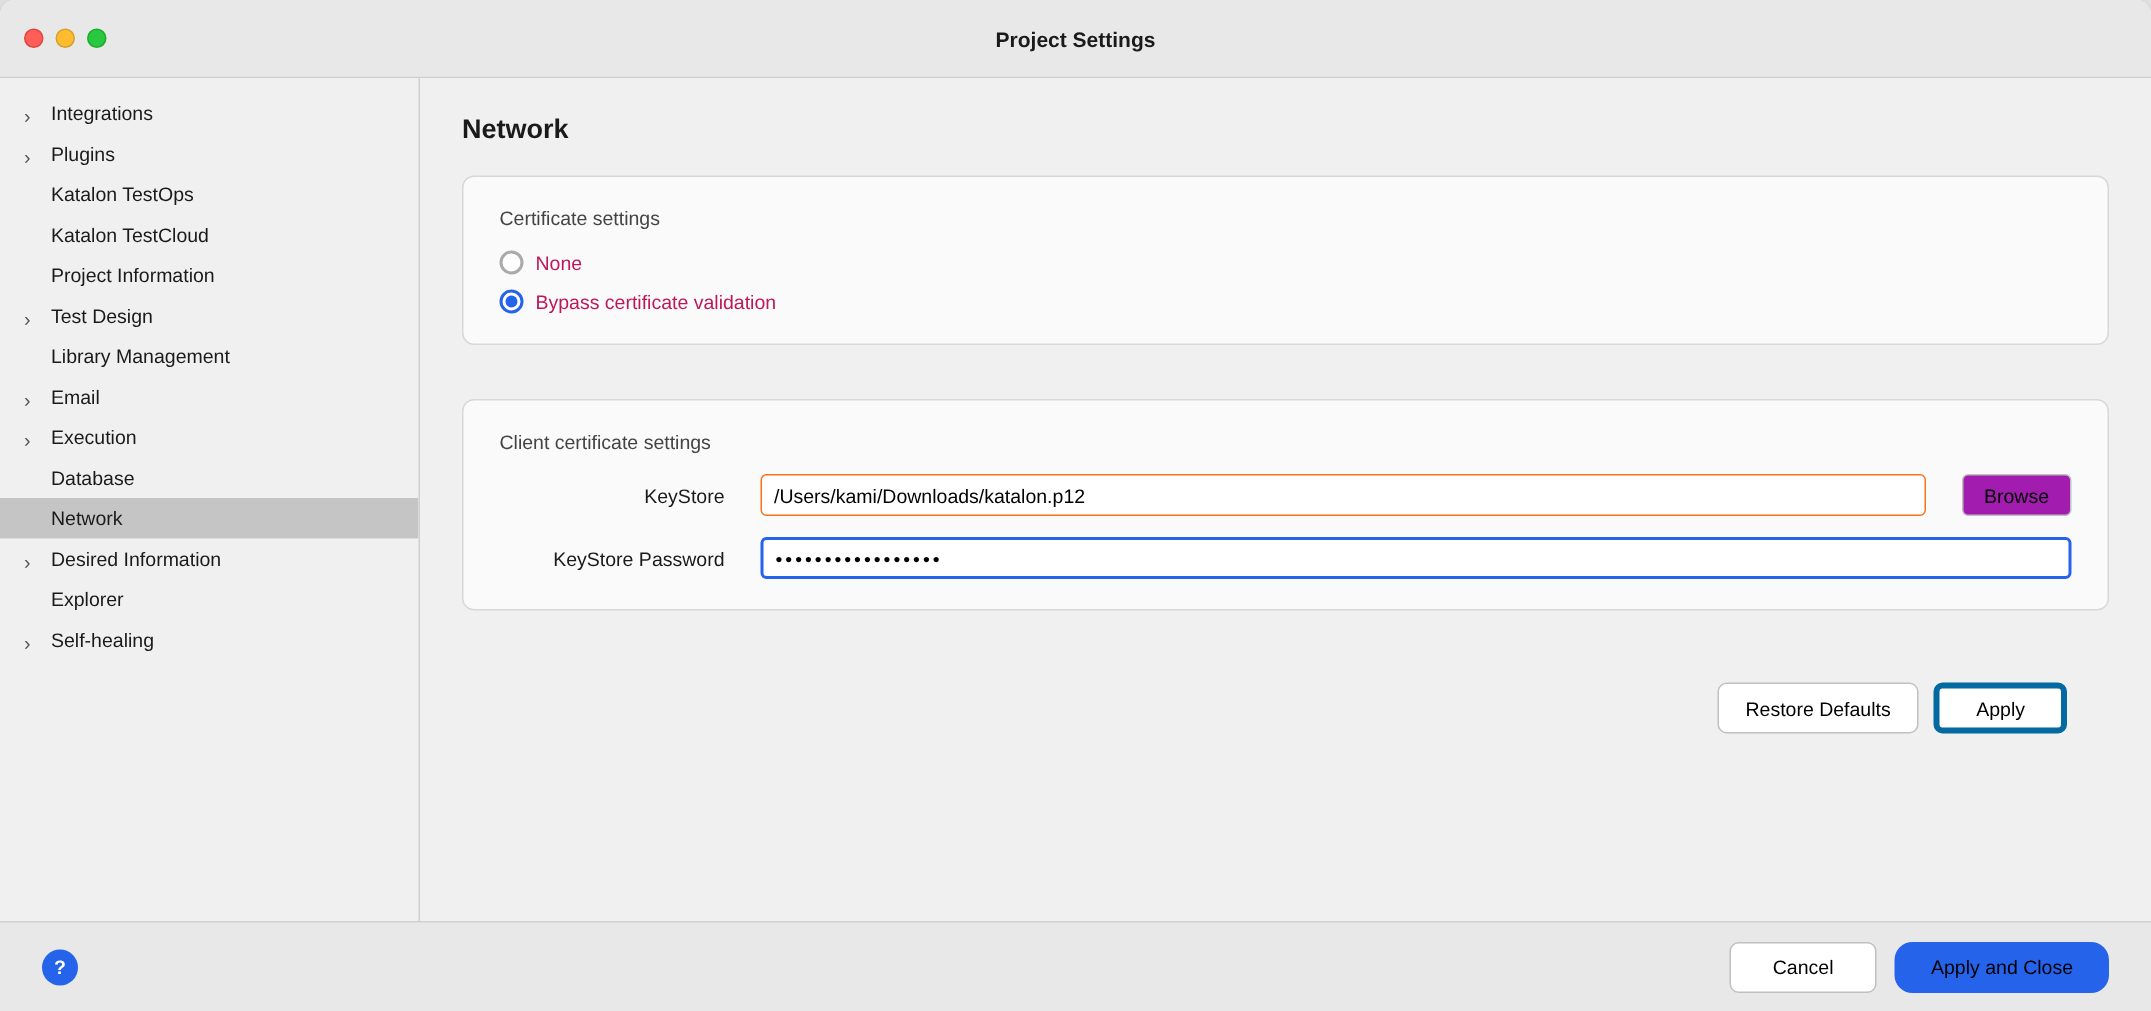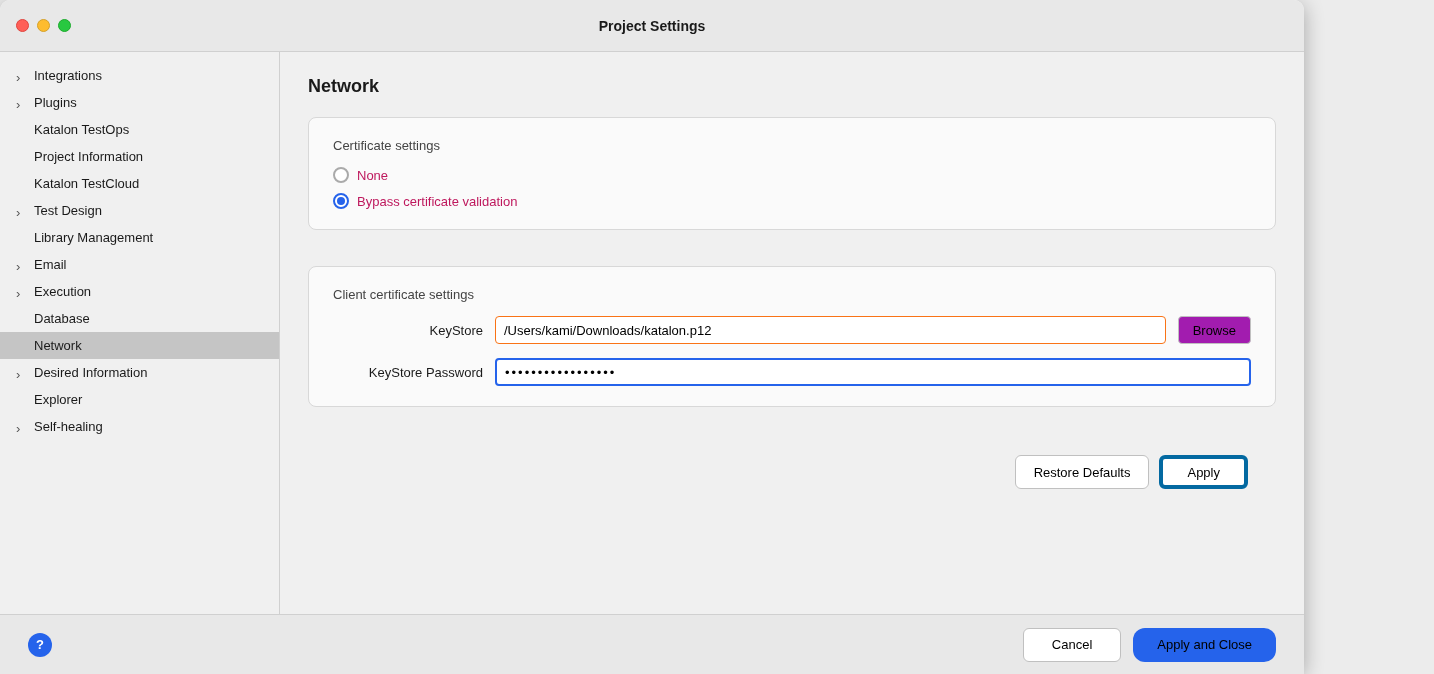--- a/index.html
+++ b/index.html
@@ -5,21 +5,21 @@
     * { box-sizing: border-box; margin: 0; padding: 0; }
     body {
       font-family: -apple-system, BlinkMacSystemFont, "Helvetica Neue", Arial, sans-serif;
       font-size: 13px;
       background: #ececec;
       width: 1434px;
       height: 674px;
       overflow: hidden;
     }
     .window {
-      width: 1304px;
+      width: 1434px;
       height: 674px;
       background: #f5f5f5;
       border-radius: 10px;
       display: flex;
       flex-direction: column;
       box-shadow: 0 4px 20px rgba(0,0,0,0.3);
     }
     .title-bar {
       height: 52px;
       background: #e8e8e8;
@@ -152,21 +152,21 @@
       background: #2563eb;
     }
     .radio-label {
       font-size: 13px;
       color: #be185d;
     }
     .form-row {
       display: flex;
       align-items: center;
       margin-bottom: 14px;
-      gap: 12px;
+      gap: 24px;
     }
     .form-row:last-child {
       margin-bottom: 0;
     }
     .form-label {
       width: 150px;
       font-size: 13px;
       color: #1a1a1a;
       flex-shrink: 0;
       text-align: right;
@@ -291,25 +291,25 @@
         <div class="sidebar-item">
           <span class="chevron">›</span>
           <span>Plugins</span>
         </div>
         <div class="sidebar-item">
           <span class="spacer"></span>
           <span>Katalon TestOps</span>
         </div>
         <div class="sidebar-item">
           <span class="spacer"></span>
+          <span>Katalon TestCloud</span>
+        </div>
+        <div class="sidebar-item">
+          <span class="spacer"></span>
           <span>Project Information</span>
-        </div>
-        <div class="sidebar-item">
-          <span class="spacer"></span>
-          <span>Katalon TestCloud</span>
         </div>
         <div class="sidebar-item">
           <span class="chevron">›</span>
           <span>Test Design</span>
         </div>
         <div class="sidebar-item">
           <span class="spacer"></span>
           <span>Library Management</span>
         </div>
         <div class="sidebar-item">

